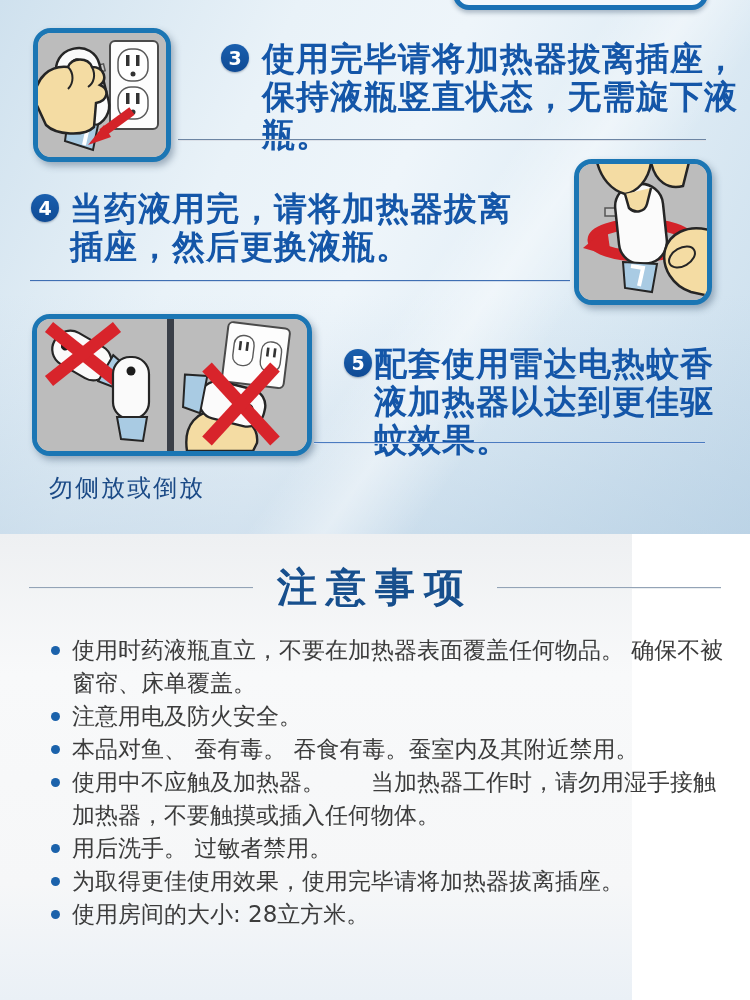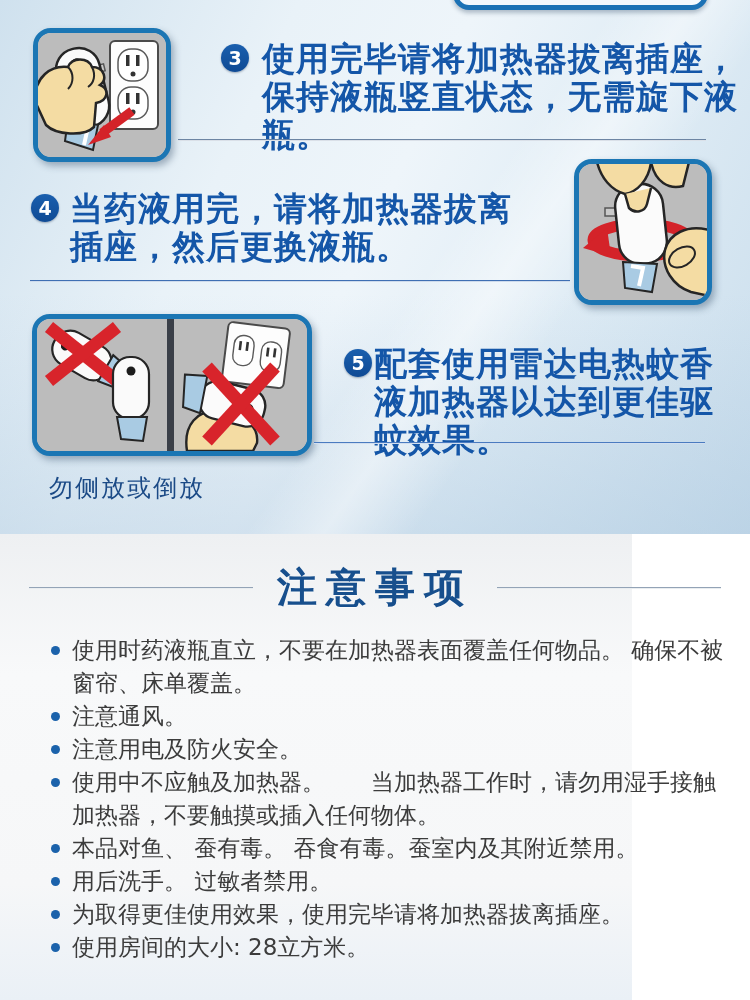--- a/index.html
+++ b/index.html
@@ -224,23 +224,22 @@
   </div>
 
   <div class="bottom-section">
     <div class="notice-header">
       <div class="notice-line"></div>
       <div class="notice-title">注意事项</div>
       <div class="notice-line"></div>
     </div>
     <ul class="notice-list">
       <li><span>使用时药液瓶直立，不要在加热器表面覆盖任何物品。 确保不被窗帘、床单覆盖。</span></li>
-      <li><span>注意通风。</span></li>
       <li><span>注意用电及防火安全。</span></li>
+      <li><span>本品对鱼、 蚕有毒。 吞食有毒。蚕室内及其附近禁用。</span></li>
       <li><span>使用中不应触及加热器。　　当加热器工作时，请勿用湿手接触加热器，不要触摸或插入任何物体。</span></li>
-      <li><span>本品对鱼、 蚕有毒。 吞食有毒。蚕室内及其附近禁用。</span></li>
       <li><span>用后洗手。 过敏者禁用。</span></li>
       <li><span>为取得更佳使用效果，使用完毕请将加热器拔离插座。</span></li>
       <li><span>使用房间的大小: 28立方米。</span></li>
     </ul>
   </div>
 
 </div>
 
 </body></html>

